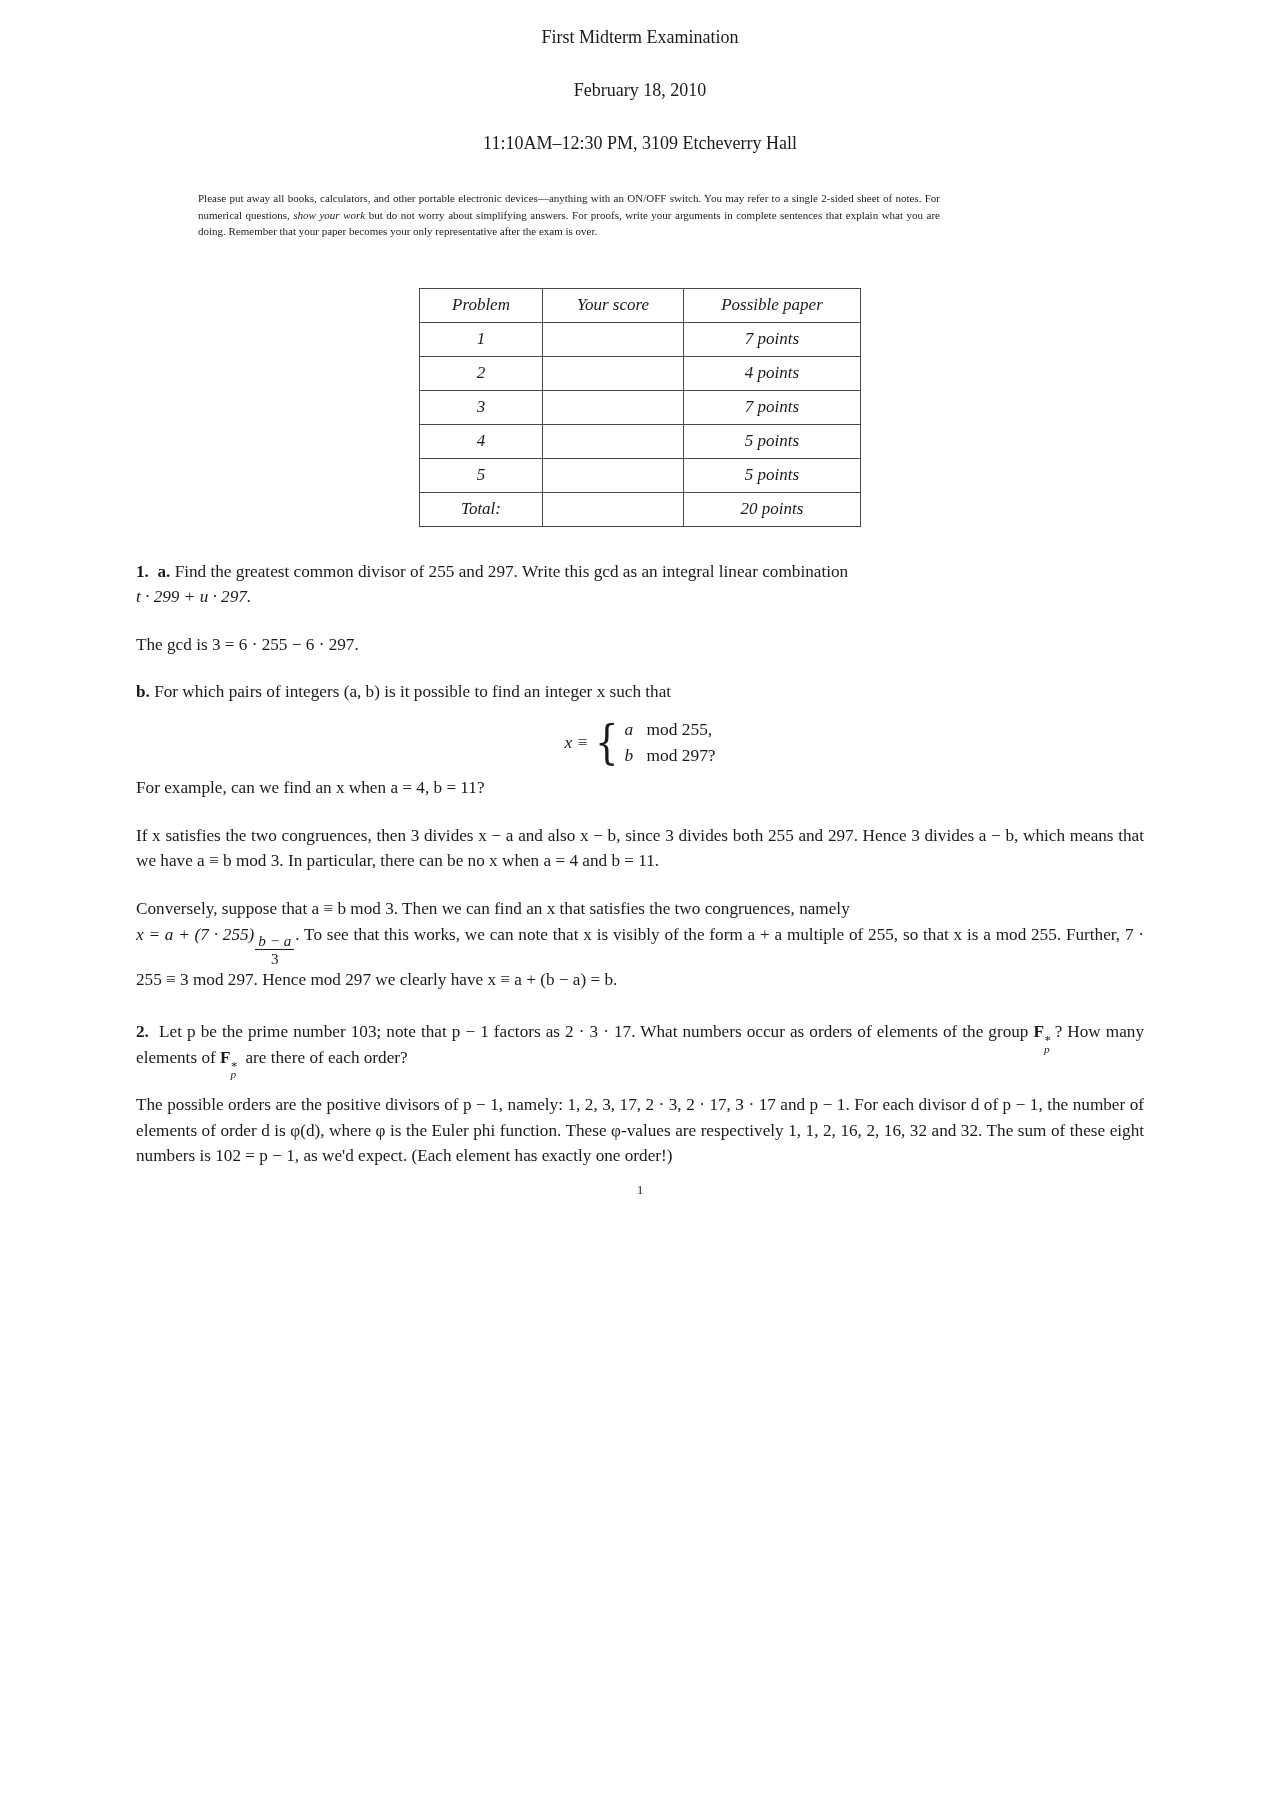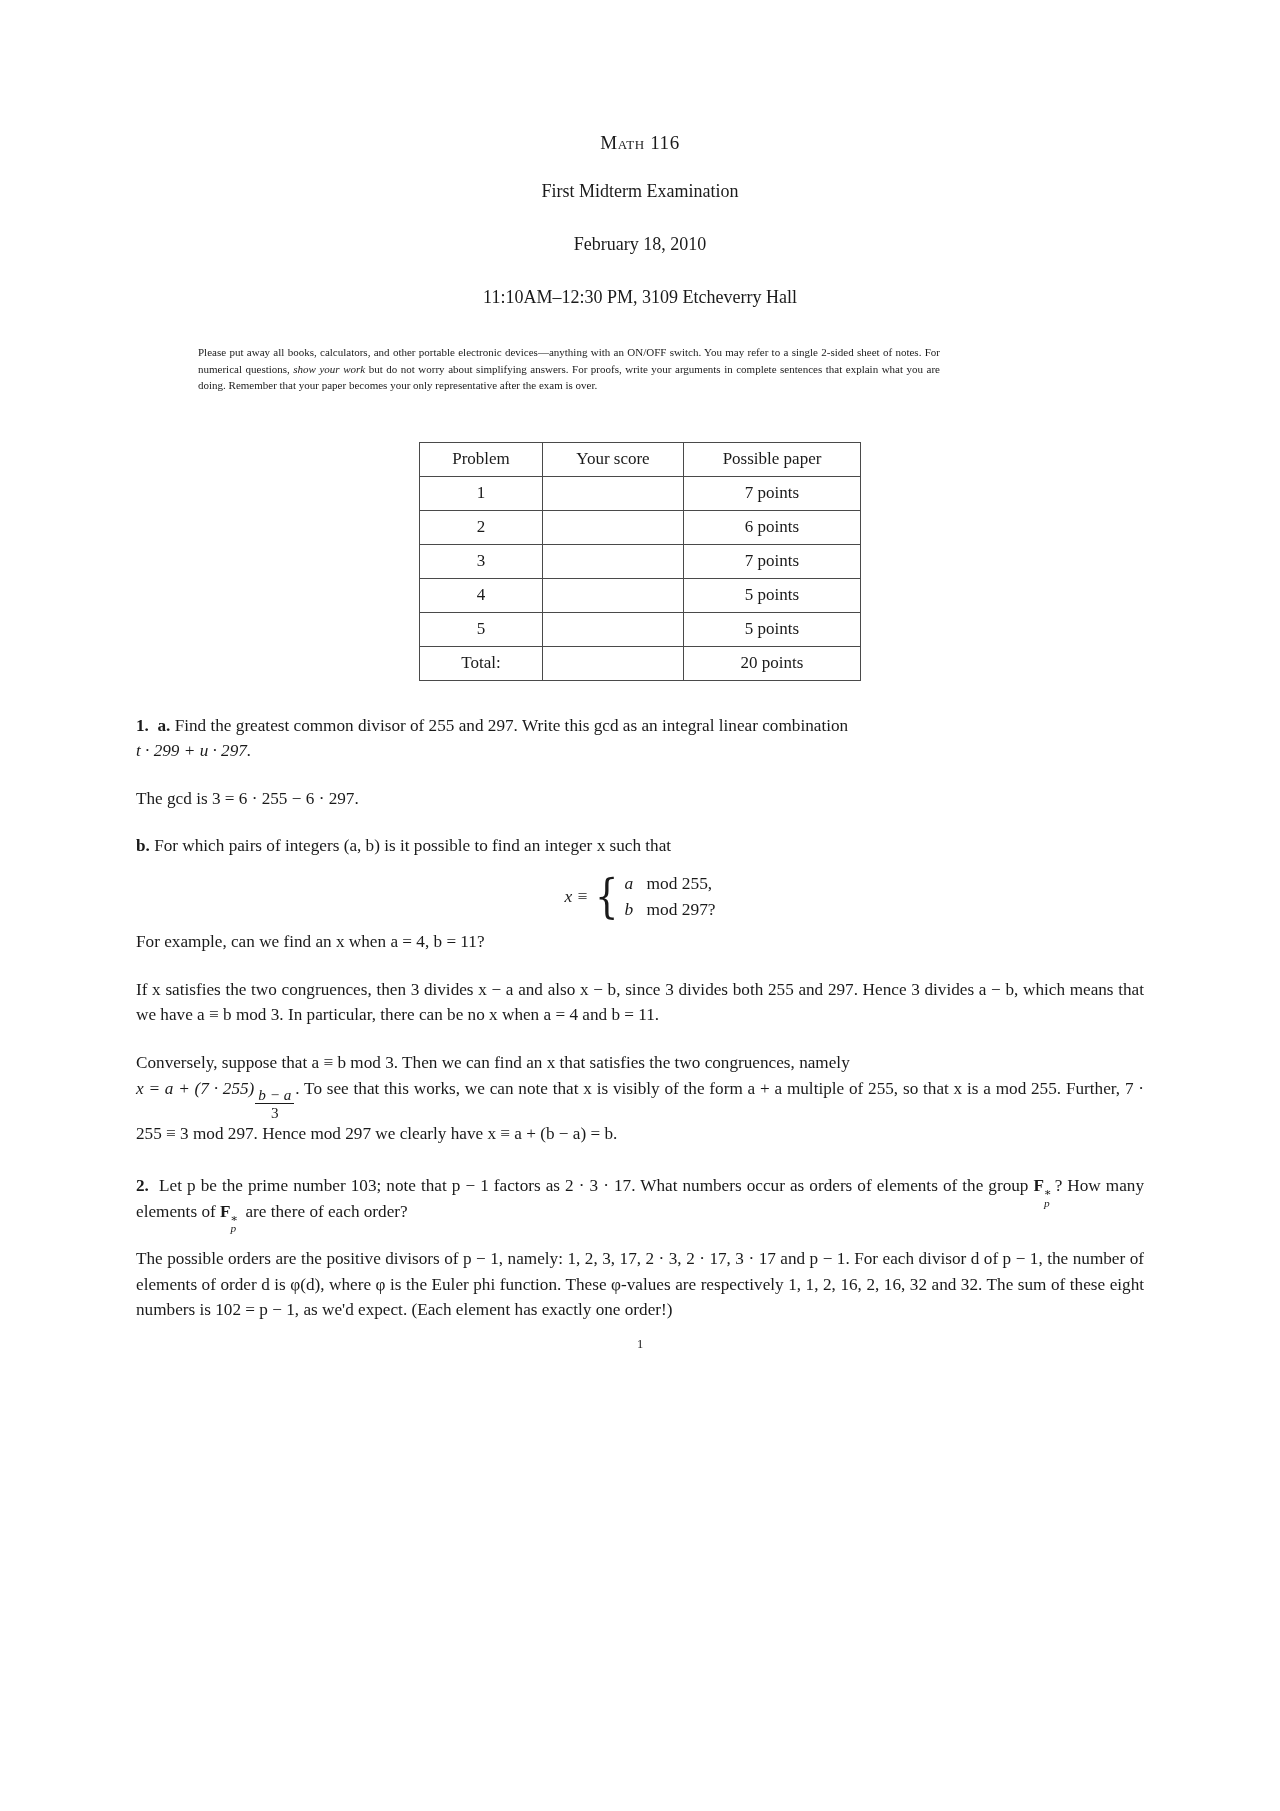--- a/index.html
+++ b/index.html
@@ -39,20 +39,21 @@
   table.score {
     border-collapse:collapse;
     font-size:17px;
   }
   table.score td, table.score th {
     border:1px solid #4a4a4a;
     font-weight:normal;
     height:33px;
     padding:0 14px;
     vertical-align:middle;
+    font-style:italic;
   }
   .c-prob { width:94px; text-align:center; }
   .c-score { width:112px; }
   .c-points { width:148px; text-align:center; }
   tr.header-row td { text-align:center; }
 
   
   .body-block {
     width:1008px;
     margin:8px auto;
@@ -112,21 +113,20 @@
     text-align:center;
     font-size:12.5px;
     margin-top:14px;
   }
 </style>
 </head>
 <body>
 
 <div class="page">
 
-  <div class="center title-course">Math 116</div>
   <div class="center title-sub">First Midterm Examination</div>
   <div class="center title-date">February 18, 2010</div>
   <div class="center title-room">11:10AM–12:30 PM, 3109 Etcheverry Hall</div>
 
   <div class="instructions"><span>Please put away all books, calculators, and other portable electronic devices—anything with an ON/OFF switch. You may refer to a single 2-sided sheet of notes. For numerical questions, </span><span class="it">show your work</span><span> but do not worry about simplifying answers. For proofs, write your arguments in complete sentences that explain what you are doing. Remember that your paper becomes your only representative after the exam is over.</span></div>
 
   <div class="score-wrap">
     <table class="score">
       <tbody>
         <tr class="header-row">
@@ -135,21 +135,21 @@
           <td class="c-points" style="text-align:center;">Possible paper</td>
         </tr>
         <tr>
           <td class="c-prob">1</td>
           <td class="c-score"></td>
           <td class="c-points">7 points</td>
         </tr>
         <tr>
           <td class="c-prob">2</td>
           <td class="c-score"></td>
-          <td class="c-points">6 points</td>
+          <td class="c-points">4 points</td>
         </tr>
         <tr>
           <td class="c-prob">3</td>
           <td class="c-score"></td>
           <td class="c-points">7 points</td>
         </tr>
         <tr>
           <td class="c-prob">4</td>
           <td class="c-score"></td>
           <td class="c-points">5 points</td>

